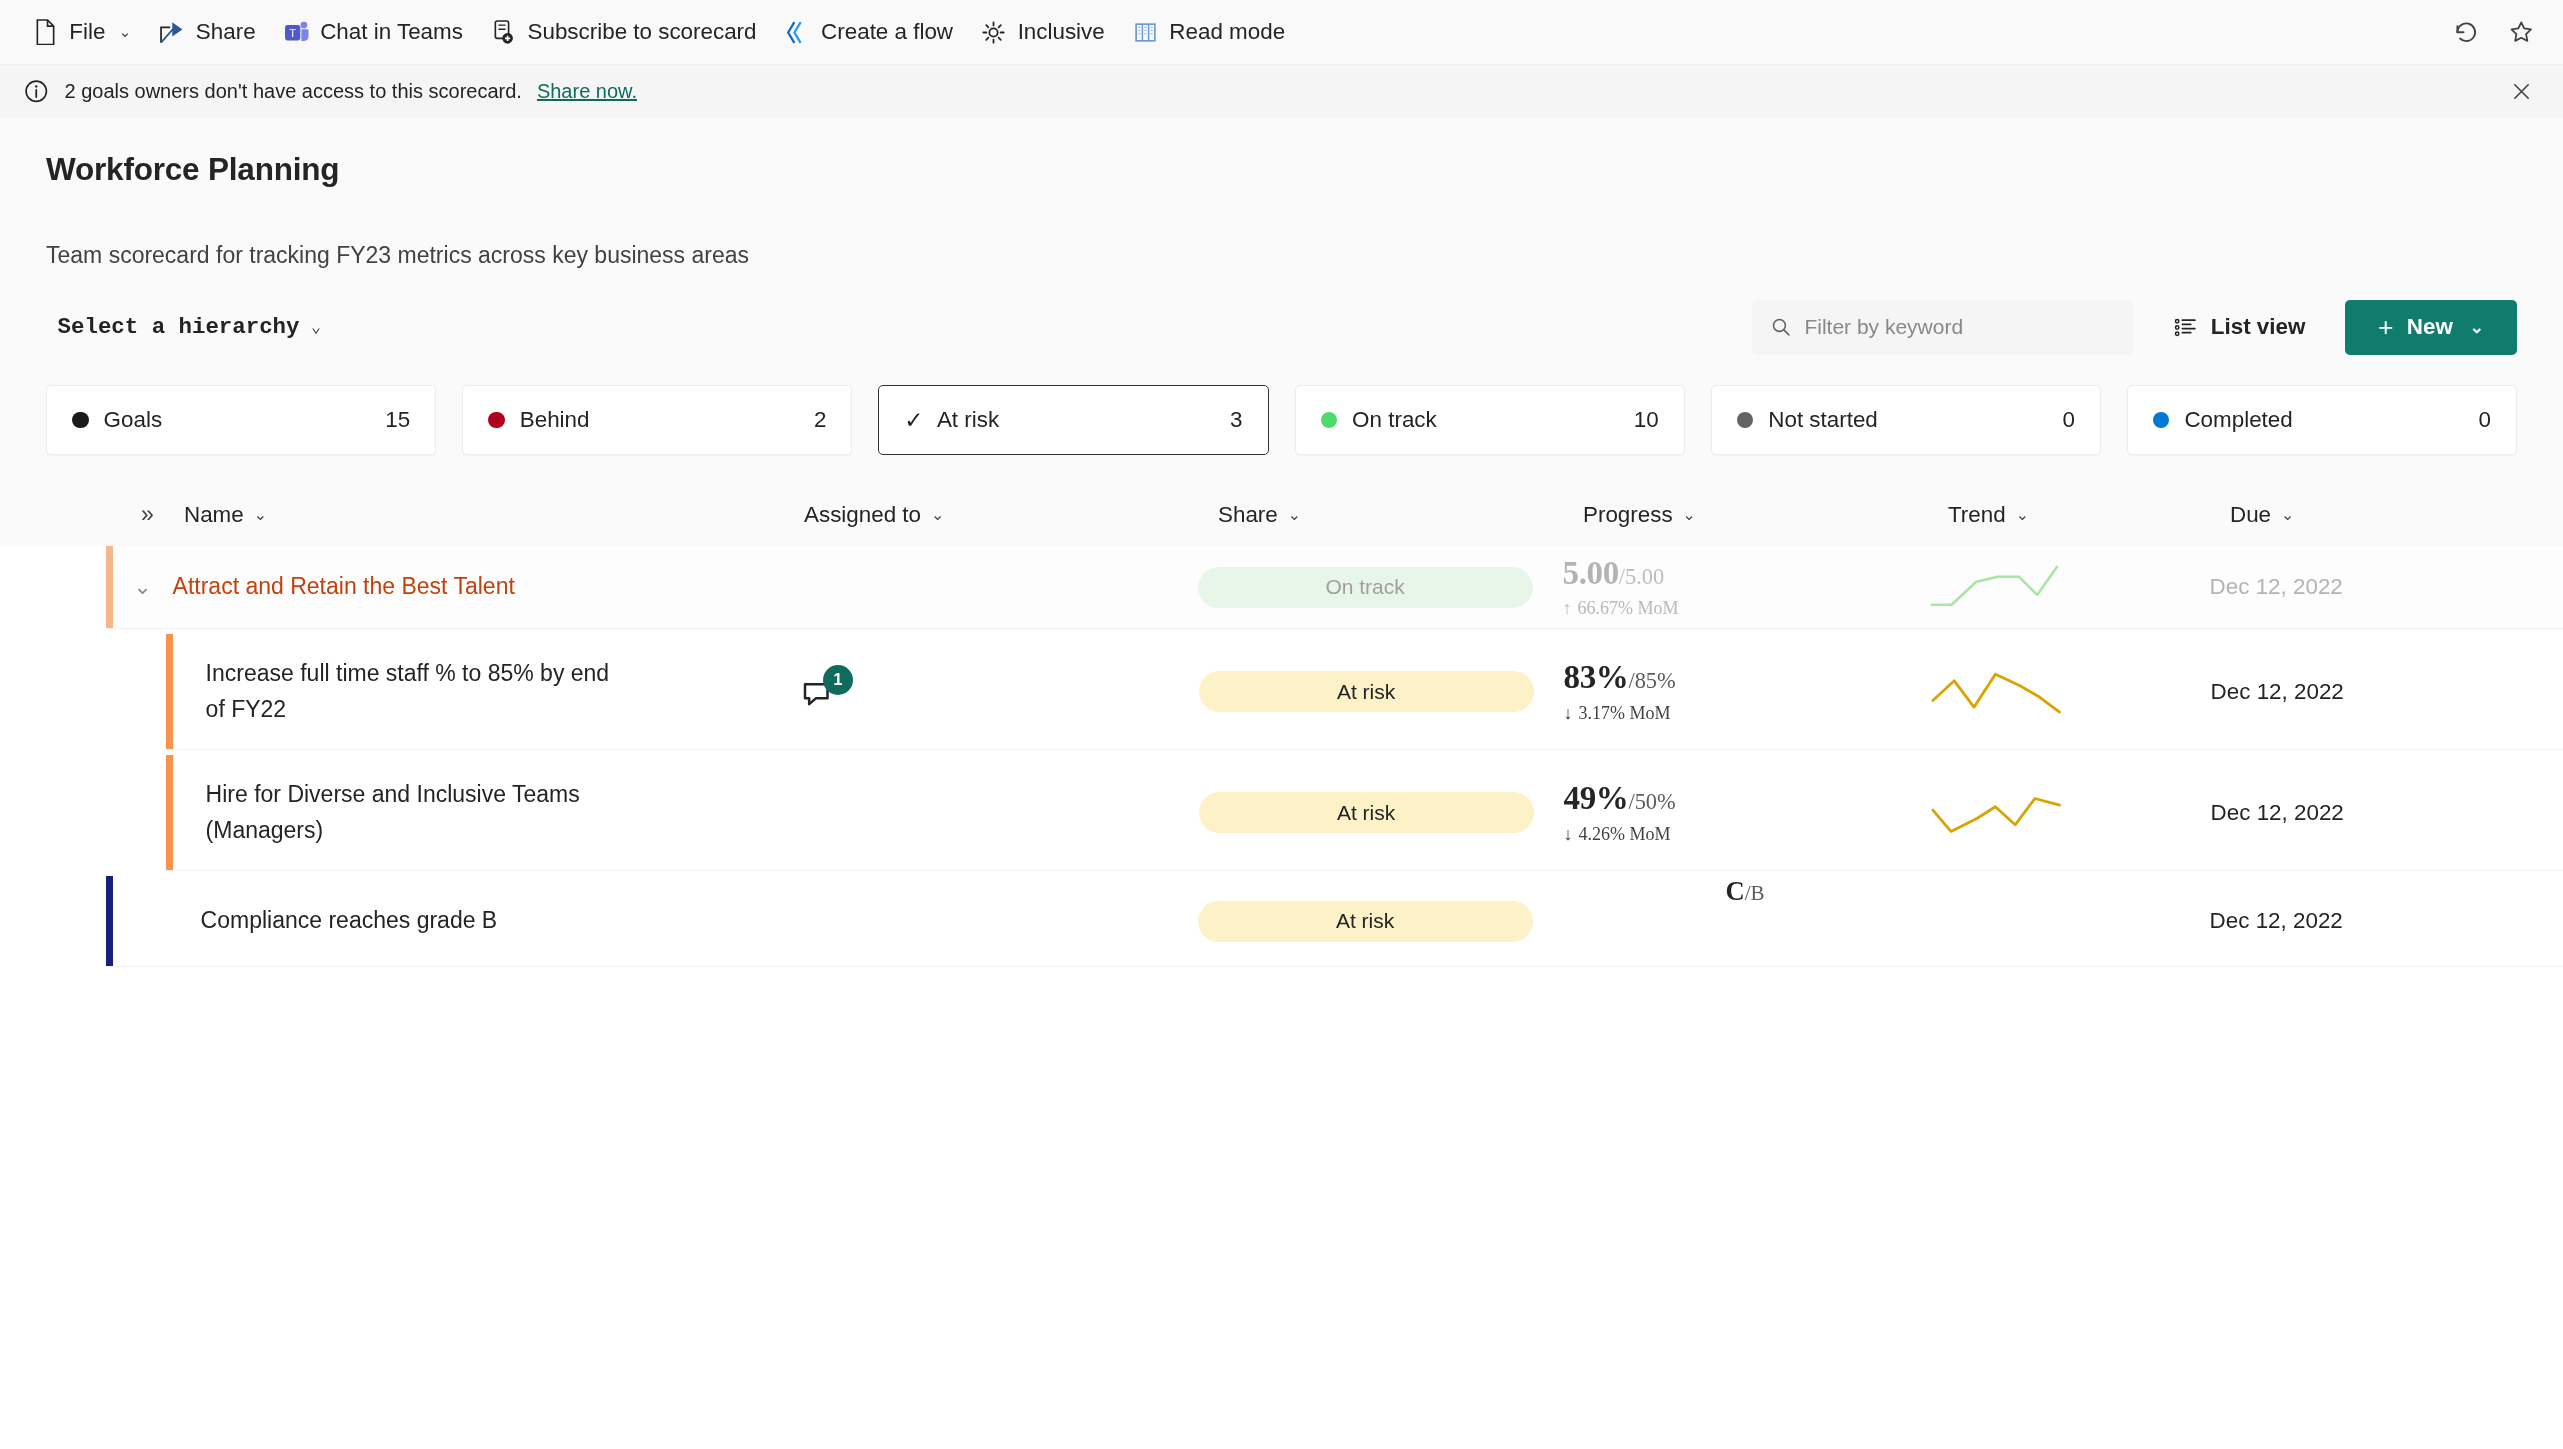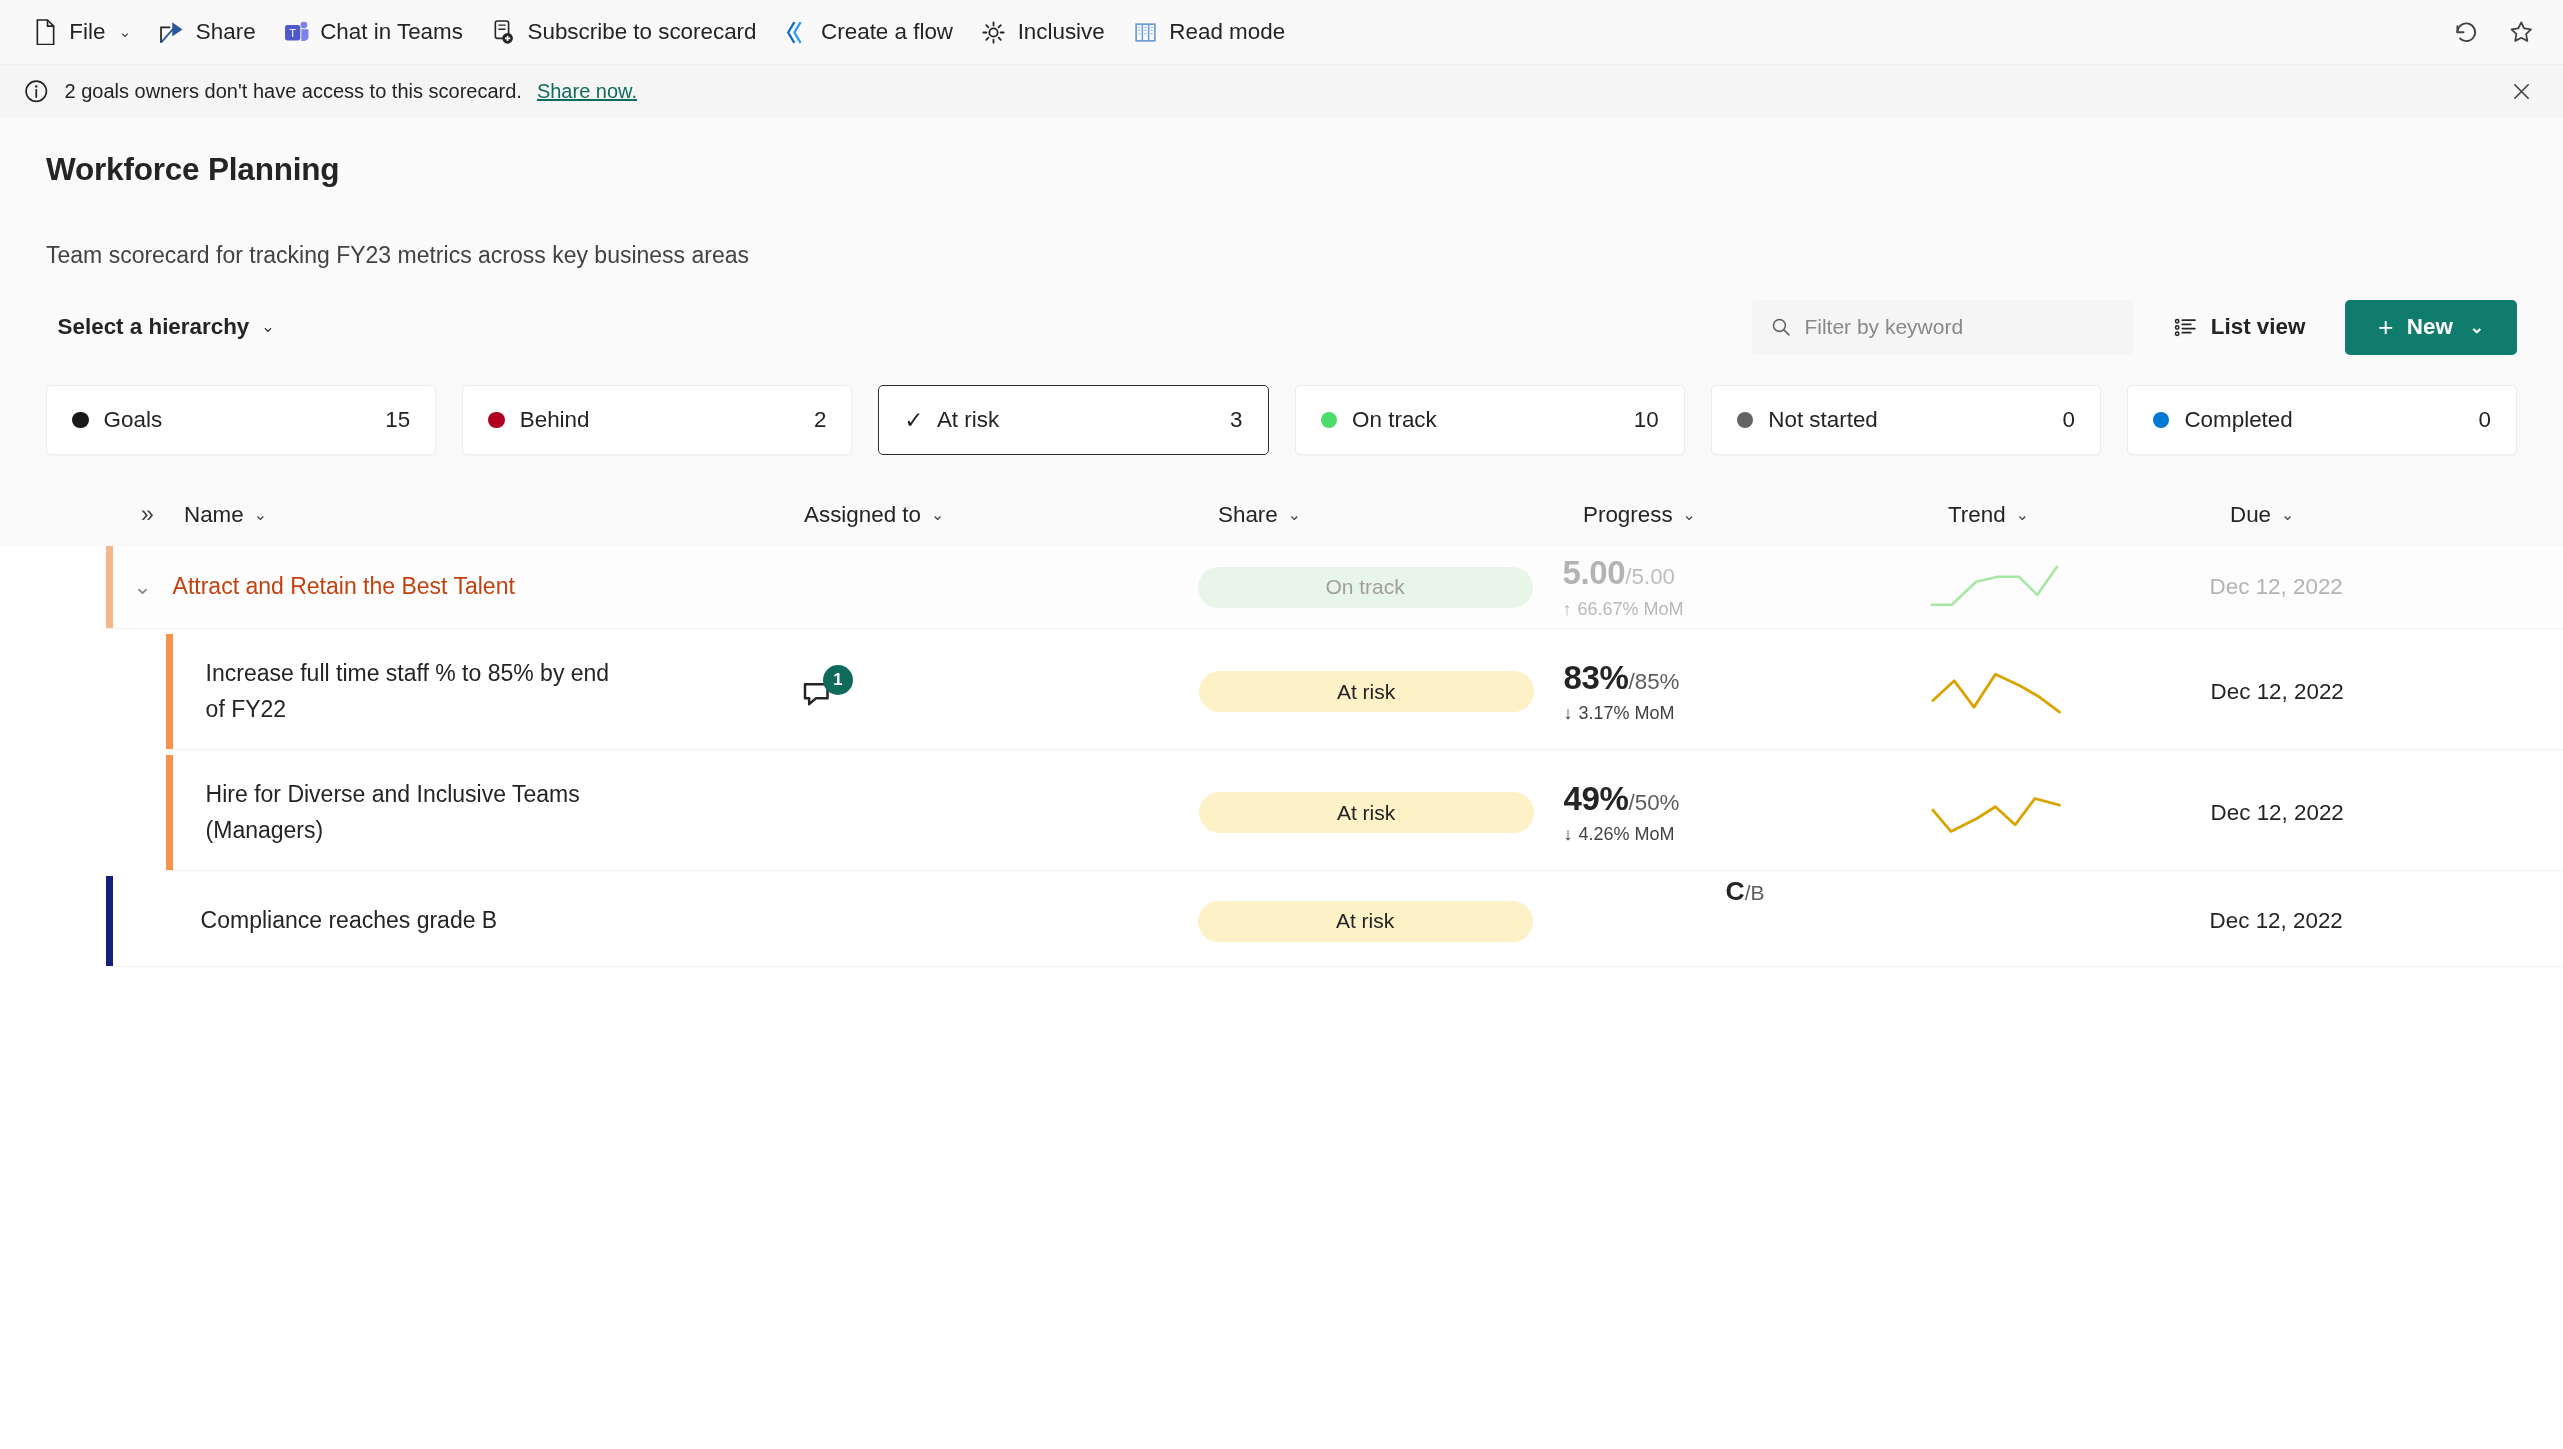--- a/index.html
+++ b/index.html
@@ -72,21 +72,21 @@
 
   .toolrow {
     display: flex;
     align-items: center;
     margin-top: 25px;
     min-height: 66px;
   }
   .hierarchy {
     display: flex; align-items: center; gap: 11.6px;
     font-size: 22.4px; color: #242424; font-weight: 600;
-    cursor: pointer; padding: 8.3px 11.6px; border-radius: 3.3px;
+    cursor: pointer; padding: 8.3px 11.6px; border-radius: 3.3px; font-family: Liberation Mono, monospace;
   }
   .hierarchy .chev { font-size: 16.6px; font-weight: 400; color: #424242; }
 
   .tool-right { margin-left: auto; display: flex; align-items: center; gap: 28px; }
 
   .searchbox {
     width: 381px; height: 55px;
     background: #f5f5f5;
     border-radius: 5px;
     display: flex; align-items: center;
@@ -239,21 +239,21 @@
   .c-status { width: 365px; flex: none; }
   .statuspill {
     width: 335px; height: 41px;
     border-radius: 21px;
     display: flex; align-items: center; justify-content: center;
     font-size: 21px;
   }
   .status-atrisk { background: #fdf1c7; color: #242424; }
   .status-ontrack { background: #e8f5e9; color: #a19f9d; }
 
-  .c-prog { width: 365px; flex: none; flex-direction: column; align-items: flex-start; justify-content: center; }
+  .c-prog { width: 365px; flex: none; flex-direction: column; align-items: flex-start; justify-content: center; font-family: Liberation Serif, serif; }
   .prog-main { display: flex; align-items: baseline; }
   .prog-cur { font-size: 33px; font-weight: 700; color: #242424; letter-spacing: -0.4px; }
   .prog-tgt { font-size: 22.4px; color: #5c5c5c; }
   .prog-mom { font-size: 18px; color: #424242; margin-top: 6.6px; display: flex; align-items: center; gap: 5.8px; }
   .prog-main.dim .prog-cur { color: #b3b3b3; font-weight: 600; }
   .prog-main.dim .prog-tgt { color: #bdbdbd; }
   .prog-mom.dim { color: #b8b8b8; }
   .grade-main { display: flex; align-items: baseline; }
   .grade-cur { font-size: 26.5px; font-weight: 600; color: #242424; }
   .grade-tgt { font-size: 21px; color: #5c5c5c; }

